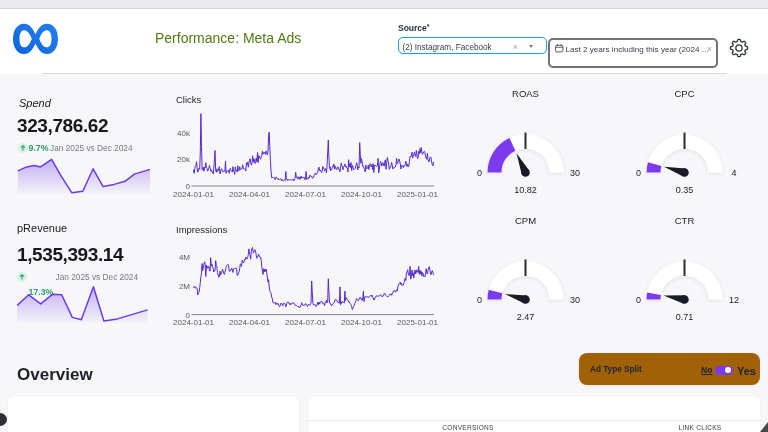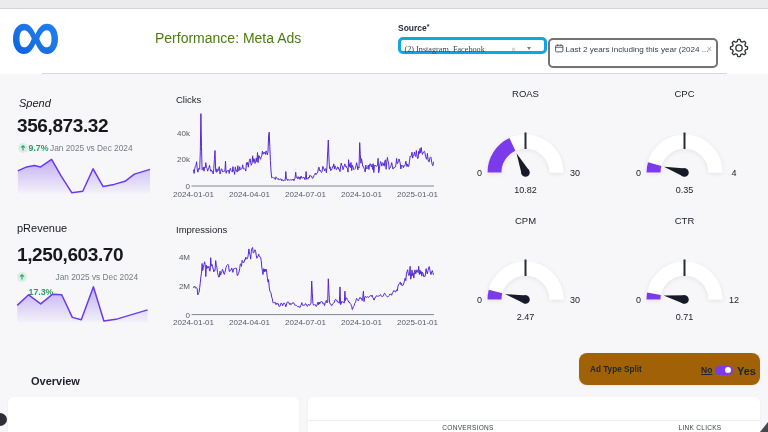--- a/index.html
+++ b/index.html
@@ -19,21 +19,21 @@
         <stop offset="0.5" stop-color="#1b74e4"></stop>
         <stop offset="1" stop-color="#1f7ff5"></stop>
 </linearGradient>
     </defs>
 <path fill-rule="evenodd" fill="url(#mg)" d="M 1,16 C 1,6.7 5.5,0.7 12,0.7 C 17.5,0.7 21,5.5 23.5,11.5 C 26,5.5 29.5,0.7 35,0.7 C 41.5,0.7 46,6.7 46,16 C 46,24.8 41.5,31 35,31 C 29.5,31 26,26.3 23.5,20.5 C 21,26.3 17.5,31 12,31 C 5.5,31 1,24.8 1,16 Z M 7.5,15.9 C 7.5,10.5 9.2,7.2 12.3,7.2 C 15.5,7.2 17.8,10.8 19.8,15.7 C 17.8,20.8 15.5,24.3 12.3,24.3 C 9.2,24.3 7.5,21.3 7.5,15.9 Z M 39.5,15.9 C 39.5,10.5 37.8,7.2 34.7,7.2 C 31.5,7.2 29.2,10.8 27.2,15.7 C 29.2,20.8 31.5,24.3 34.7,24.3 C 37.8,24.3 39.5,21.3 39.5,15.9 Z"></path>
 </svg>
 
 <div class="abs" style="left:155px;top:29.5px;font-size:14px;color:#4d7c0f;">Performance: Meta Ads</div>
 
 <div class="abs" style="left:398px;top:23px;font-size:8.5px;font-weight:700;color:#272e3f;">Source<span style="font-size:7px;vertical-align:2px;">*</span></div>
-<div class="abs" style="left:398px;top:37px;width:149px;height:17px;background:#fff;border:3px solid #0ea5e9;border-radius:5px;box-sizing:border-box;box-shadow:0 1px 2px rgba(20,20,40,0.04);font-family:Liberation Serif, serif;">
+<div class="abs" style="left:398px;top:37px;width:149px;height:17px;background:#fff;border:1px solid #0ea5e9;border-radius:5px;box-sizing:border-box;box-shadow:0 1px 2px rgba(20,20,40,0.04);">
   <div class="abs" style="left:3.5px;top:4.5px;font-size:8.2px;color:#3a404d;white-space:nowrap;">(2) Instagram, Facebook</div>
   <div class="abs" style="right:28px;top:3.5px;font-size:9px;color:#9aa0ab;">×</div>
   <div class="abs" style="right:13px;top:7px;width:0;height:0;border-left:2.5px solid transparent;border-right:2.5px solid transparent;border-top:3px solid #757c88;"></div>
 </div>
 
 <div class="abs" style="left:548px;top:25px;font-size:8.5px;font-weight:700;color:#272e3f;margin-top:15px;">date</div>
 <div class="abs" style="left:548px;top:38px;width:170px;height:30px;background:#fff;border:2px solid #737373;border-radius:5px;box-sizing:border-box;box-shadow:0 1px 2px rgba(20,20,40,0.04);">
   <svg class="abs" style="left:5px;top:4px;" width="8.5" height="8.5" viewBox="0 0 10 10">
       <rect x="0.7" y="1.5" width="8.6" height="7.8" rx="1.2" fill="none" stroke="#3c4250" stroke-width="1"></rect>
       <line x1="0.7" y1="3.8" x2="9.3" y2="3.8" stroke="#3c4250" stroke-width="1"></line>
@@ -43,32 +43,32 @@
   <div class="abs" style="left:15.5px;top:4.5px;font-size:8.1px;color:#3a404d;white-space:nowrap;">Last 2 years including this year (2024 ...</div>
   <div class="abs" style="right:4px;top:3.5px;font-size:9px;color:#9aa0ab;">×</div>
 </div>
 
 <svg class="abs" style="left:729px;top:38px;" width="20" height="20" viewBox="0 0 24 24">
     <path d="M 22.30,12.00 L 22.30,11.73 L 22.29,11.46 L 22.27,11.19 L 22.24,10.92 L 22.11,10.67 L 21.77,10.45 L 21.26,10.28 L 20.69,10.15 L 20.18,10.04 L 19.82,9.90 L 19.67,9.73 L 19.61,9.53 L 19.54,9.33 L 19.47,9.13 L 19.39,8.94 L 19.31,8.75 L 19.22,8.56 L 19.13,8.37 L 19.03,8.18 L 19.01,7.95 L 19.17,7.61 L 19.45,7.16 L 19.76,6.67 L 20.00,6.19 L 20.09,5.79 L 20.00,5.52 L 19.83,5.31 L 19.65,5.11 L 19.47,4.91 L 19.28,4.72 L 19.09,4.53 L 18.89,4.35 L 18.69,4.17 L 18.48,4.00 L 18.21,3.91 L 17.81,4.00 L 17.33,4.24 L 16.84,4.55 L 16.39,4.83 L 16.05,4.99 L 15.82,4.97 L 15.63,4.87 L 15.44,4.78 L 15.25,4.69 L 15.06,4.61 L 14.87,4.53 L 14.67,4.46 L 14.47,4.39 L 14.27,4.33 L 14.10,4.18 L 13.96,3.82 L 13.85,3.31 L 13.72,2.74 L 13.55,2.23 L 13.33,1.89 L 13.08,1.76 L 12.81,1.73 L 12.54,1.71 L 12.27,1.70 L 12.00,1.70 L 11.73,1.70 L 11.46,1.71 L 11.19,1.73 L 10.92,1.76 L 10.67,1.89 L 10.45,2.23 L 10.28,2.74 L 10.15,3.31 L 10.04,3.82 L 9.90,4.18 L 9.73,4.33 L 9.53,4.39 L 9.33,4.46 L 9.13,4.53 L 8.94,4.61 L 8.75,4.69 L 8.56,4.78 L 8.37,4.87 L 8.18,4.97 L 7.95,4.99 L 7.61,4.83 L 7.16,4.55 L 6.67,4.24 L 6.19,4.00 L 5.79,3.91 L 5.52,4.00 L 5.31,4.17 L 5.11,4.35 L 4.91,4.53 L 4.72,4.72 L 4.53,4.91 L 4.35,5.11 L 4.17,5.31 L 4.00,5.52 L 3.91,5.79 L 4.00,6.19 L 4.24,6.67 L 4.55,7.16 L 4.83,7.61 L 4.99,7.95 L 4.97,8.18 L 4.87,8.37 L 4.78,8.56 L 4.69,8.75 L 4.61,8.94 L 4.53,9.13 L 4.46,9.33 L 4.39,9.53 L 4.33,9.73 L 4.18,9.90 L 3.82,10.04 L 3.31,10.15 L 2.74,10.28 L 2.23,10.45 L 1.89,10.67 L 1.76,10.92 L 1.73,11.19 L 1.71,11.46 L 1.70,11.73 L 1.70,12.00 L 1.70,12.27 L 1.71,12.54 L 1.73,12.81 L 1.76,13.08 L 1.89,13.33 L 2.23,13.55 L 2.74,13.72 L 3.31,13.85 L 3.82,13.96 L 4.18,14.10 L 4.33,14.27 L 4.39,14.47 L 4.46,14.67 L 4.53,14.87 L 4.61,15.06 L 4.69,15.25 L 4.78,15.44 L 4.87,15.63 L 4.97,15.82 L 4.99,16.05 L 4.83,16.39 L 4.55,16.84 L 4.24,17.33 L 4.00,17.81 L 3.91,18.21 L 4.00,18.48 L 4.17,18.69 L 4.35,18.89 L 4.53,19.09 L 4.72,19.28 L 4.91,19.47 L 5.11,19.65 L 5.31,19.83 L 5.52,20.00 L 5.79,20.09 L 6.19,20.00 L 6.67,19.76 L 7.16,19.45 L 7.61,19.17 L 7.95,19.01 L 8.18,19.03 L 8.37,19.13 L 8.56,19.22 L 8.75,19.31 L 8.94,19.39 L 9.13,19.47 L 9.33,19.54 L 9.53,19.61 L 9.73,19.67 L 9.90,19.82 L 10.04,20.18 L 10.15,20.69 L 10.28,21.26 L 10.45,21.77 L 10.67,22.11 L 10.92,22.24 L 11.19,22.27 L 11.46,22.29 L 11.73,22.30 L 12.00,22.30 L 12.27,22.30 L 12.54,22.29 L 12.81,22.27 L 13.08,22.24 L 13.33,22.11 L 13.55,21.77 L 13.72,21.26 L 13.85,20.69 L 13.96,20.18 L 14.10,19.82 L 14.27,19.67 L 14.47,19.61 L 14.67,19.54 L 14.87,19.47 L 15.06,19.39 L 15.25,19.31 L 15.44,19.22 L 15.63,19.13 L 15.82,19.03 L 16.05,19.01 L 16.39,19.17 L 16.84,19.45 L 17.33,19.76 L 17.81,20.00 L 18.21,20.09 L 18.48,20.00 L 18.69,19.83 L 18.89,19.65 L 19.09,19.47 L 19.28,19.28 L 19.47,19.09 L 19.65,18.89 L 19.83,18.69 L 20.00,18.48 L 20.09,18.21 L 20.00,17.81 L 19.76,17.33 L 19.45,16.84 L 19.17,16.39 L 19.01,16.05 L 19.03,15.82 L 19.13,15.63 L 19.22,15.44 L 19.31,15.25 L 19.39,15.06 L 19.47,14.87 L 19.54,14.67 L 19.61,14.47 L 19.67,14.27 L 19.82,14.10 L 20.18,13.96 L 20.69,13.85 L 21.26,13.72 L 21.77,13.55 L 22.11,13.33 L 22.24,13.08 L 22.27,12.81 L 22.29,12.54 L 22.30,12.27 L 22.30,12.00 Z" fill="none" stroke="#30343c" stroke-width="1.6" stroke-linejoin="round"></path>
     <circle cx="12" cy="12" r="3.8" fill="none" stroke="#30343c" stroke-width="1.6"></circle>
   </svg>
 
 <div class="abs" style="left:19px;top:96.5px;font-size:11px;color:#15181e;font-style:italic;">Spend</div>
-<div class="abs" style="left:17px;top:115px;font-size:19px;font-weight:700;color:#16181d;letter-spacing:-0.4px;">356,873.32</div>
+<div class="abs" style="left:17px;top:115px;font-size:19px;font-weight:700;color:#16181d;letter-spacing:-0.4px;">323,786.62</div>
 <div class="abs" style="left:17.5px;top:142.5px;height:11px;">
   <svg class="abs" style="left:0;top:0.5px;" width="10" height="10" viewBox="0 0 10 10">
       <circle cx="5" cy="5" r="5" fill="#d7f0e3"></circle>
       <path d="M5 7.6 V2.9 M3.1 4.6 5 2.7 6.9 4.6" fill="none" stroke="#2a9d68" stroke-width="1.1"></path>
     </svg>
   <span class="abs" style="left:11px;top:0.5px;font-size:8.8px;font-weight:700;color:#2a9d68;">9.7%</span>
   <span class="abs" style="left:32.5px;top:0.5px;font-size:8.3px;color:#767b85;white-space:nowrap;">Jan 2025 vs Dec 2024</span>
 </div>
 
 <div class="abs" style="left:17px;top:221.5px;font-size:11px;color:#15181e;">pRevenue</div>
-<div class="abs" style="left:17px;top:244px;font-size:19px;font-weight:700;color:#16181d;letter-spacing:-0.4px;">1,250,603.70</div>
+<div class="abs" style="left:17px;top:244px;font-size:19px;font-weight:700;color:#16181d;letter-spacing:-0.4px;">1,535,393.14</div>
 <div class="abs" style="left:17px;top:271.5px;height:11px;">
   <svg class="abs" style="left:0;top:0.5px;" width="10" height="10" viewBox="0 0 10 10">
       <circle cx="5" cy="5" r="5" fill="#d7f0e3"></circle>
       <path d="M5 7.6 V2.9 M3.1 4.6 5 2.7 6.9 4.6" fill="none" stroke="#2a9d68" stroke-width="1.1"></path>
     </svg>
   <span class="abs" style="left:11.5px;top:15px;font-size:8.8px;font-weight:700;color:#2a9d68;">17.3%</span>
   <span class="abs" style="left:38.5px;top:0.5px;font-size:8.3px;color:#767b85;white-space:nowrap;">Jan 2025 vs Dec 2024</span>
 </div>
 
 <svg class="abs" style="left:0;top:0;" width="768" height="432" viewBox="0 0 768 432">
@@ -141,21 +141,21 @@
 <path d="M 653.5 299.5 A 31.0 31.0 0 0 1 715.5 299.5" stroke="#ffffff" stroke-width="14.0" fill="none" filter="url(#gsh)"></path>
     <path d="M 653.5 299.5 A 31.0 31.0 0 0 1 654.0 293.8" stroke="#7c3aed" stroke-width="14.0" fill="none"></path>
     <line x1="684.5" y1="276.0" x2="684.5" y2="259.5" stroke="#262b38" stroke-width="2"></line>
     <circle cx="684.5" cy="299.5" r="4.25" fill="#171b27"></circle>
     <polygon points="663.6,295.6 683.7,303.7 685.3,295.3" fill="#171b27"></polygon>
     <text x="638.6" y="302.5" text-anchor="middle" font-size="9" fill="#20242d">0</text>
     <text x="734.0" y="302.5" text-anchor="middle" font-size="9" fill="#20242d">12</text>
     <text x="684.5" y="320.0" text-anchor="middle" font-size="9" fill="#20242d">0.71</text>
 </svg>
 
-<div class="abs" style="left:17px;top:375px;font-size:11px;font-weight:700;color:#1c202b;margin-left:14px;">Overview</div>
+<div class="abs" style="left:17px;top:365px;font-size:17px;font-weight:700;color:#1c202b;">Overview</div>
 <div class="abs" style="left:579px;top:353px;width:181px;height:32px;background:#a16207;border-radius:8px;box-shadow:0 1px 3px rgba(20,20,40,0.05);">
   <div class="abs" style="left:11px;top:12px;font-size:8.2px;font-weight:700;color:#20242e;">Ad Type Split</div>
   <div class="abs" style="left:122px;top:12px;font-size:8.5px;font-weight:700;color:#20242e;text-decoration:underline;">No</div>
   <div class="abs" style="left:136px;top:12.5px;width:17.5px;height:9px;border-radius:5px;background:#7c3aed;">
     <div class="abs" style="right:1.2px;top:1.2px;width:6.6px;height:6.6px;border-radius:50%;background:#fff;"></div>
   </div>
   <div class="abs" style="left:158px;top:12px;font-size:11px;font-weight:700;color:#20242e;">Yes</div>
 </div>
 
 <div class="abs" style="left:8px;top:397px;width:291px;height:40px;background:#fff;border-radius:6px 6px 0 0;box-shadow:0 1px 3px rgba(20,20,40,0.05);"></div>

